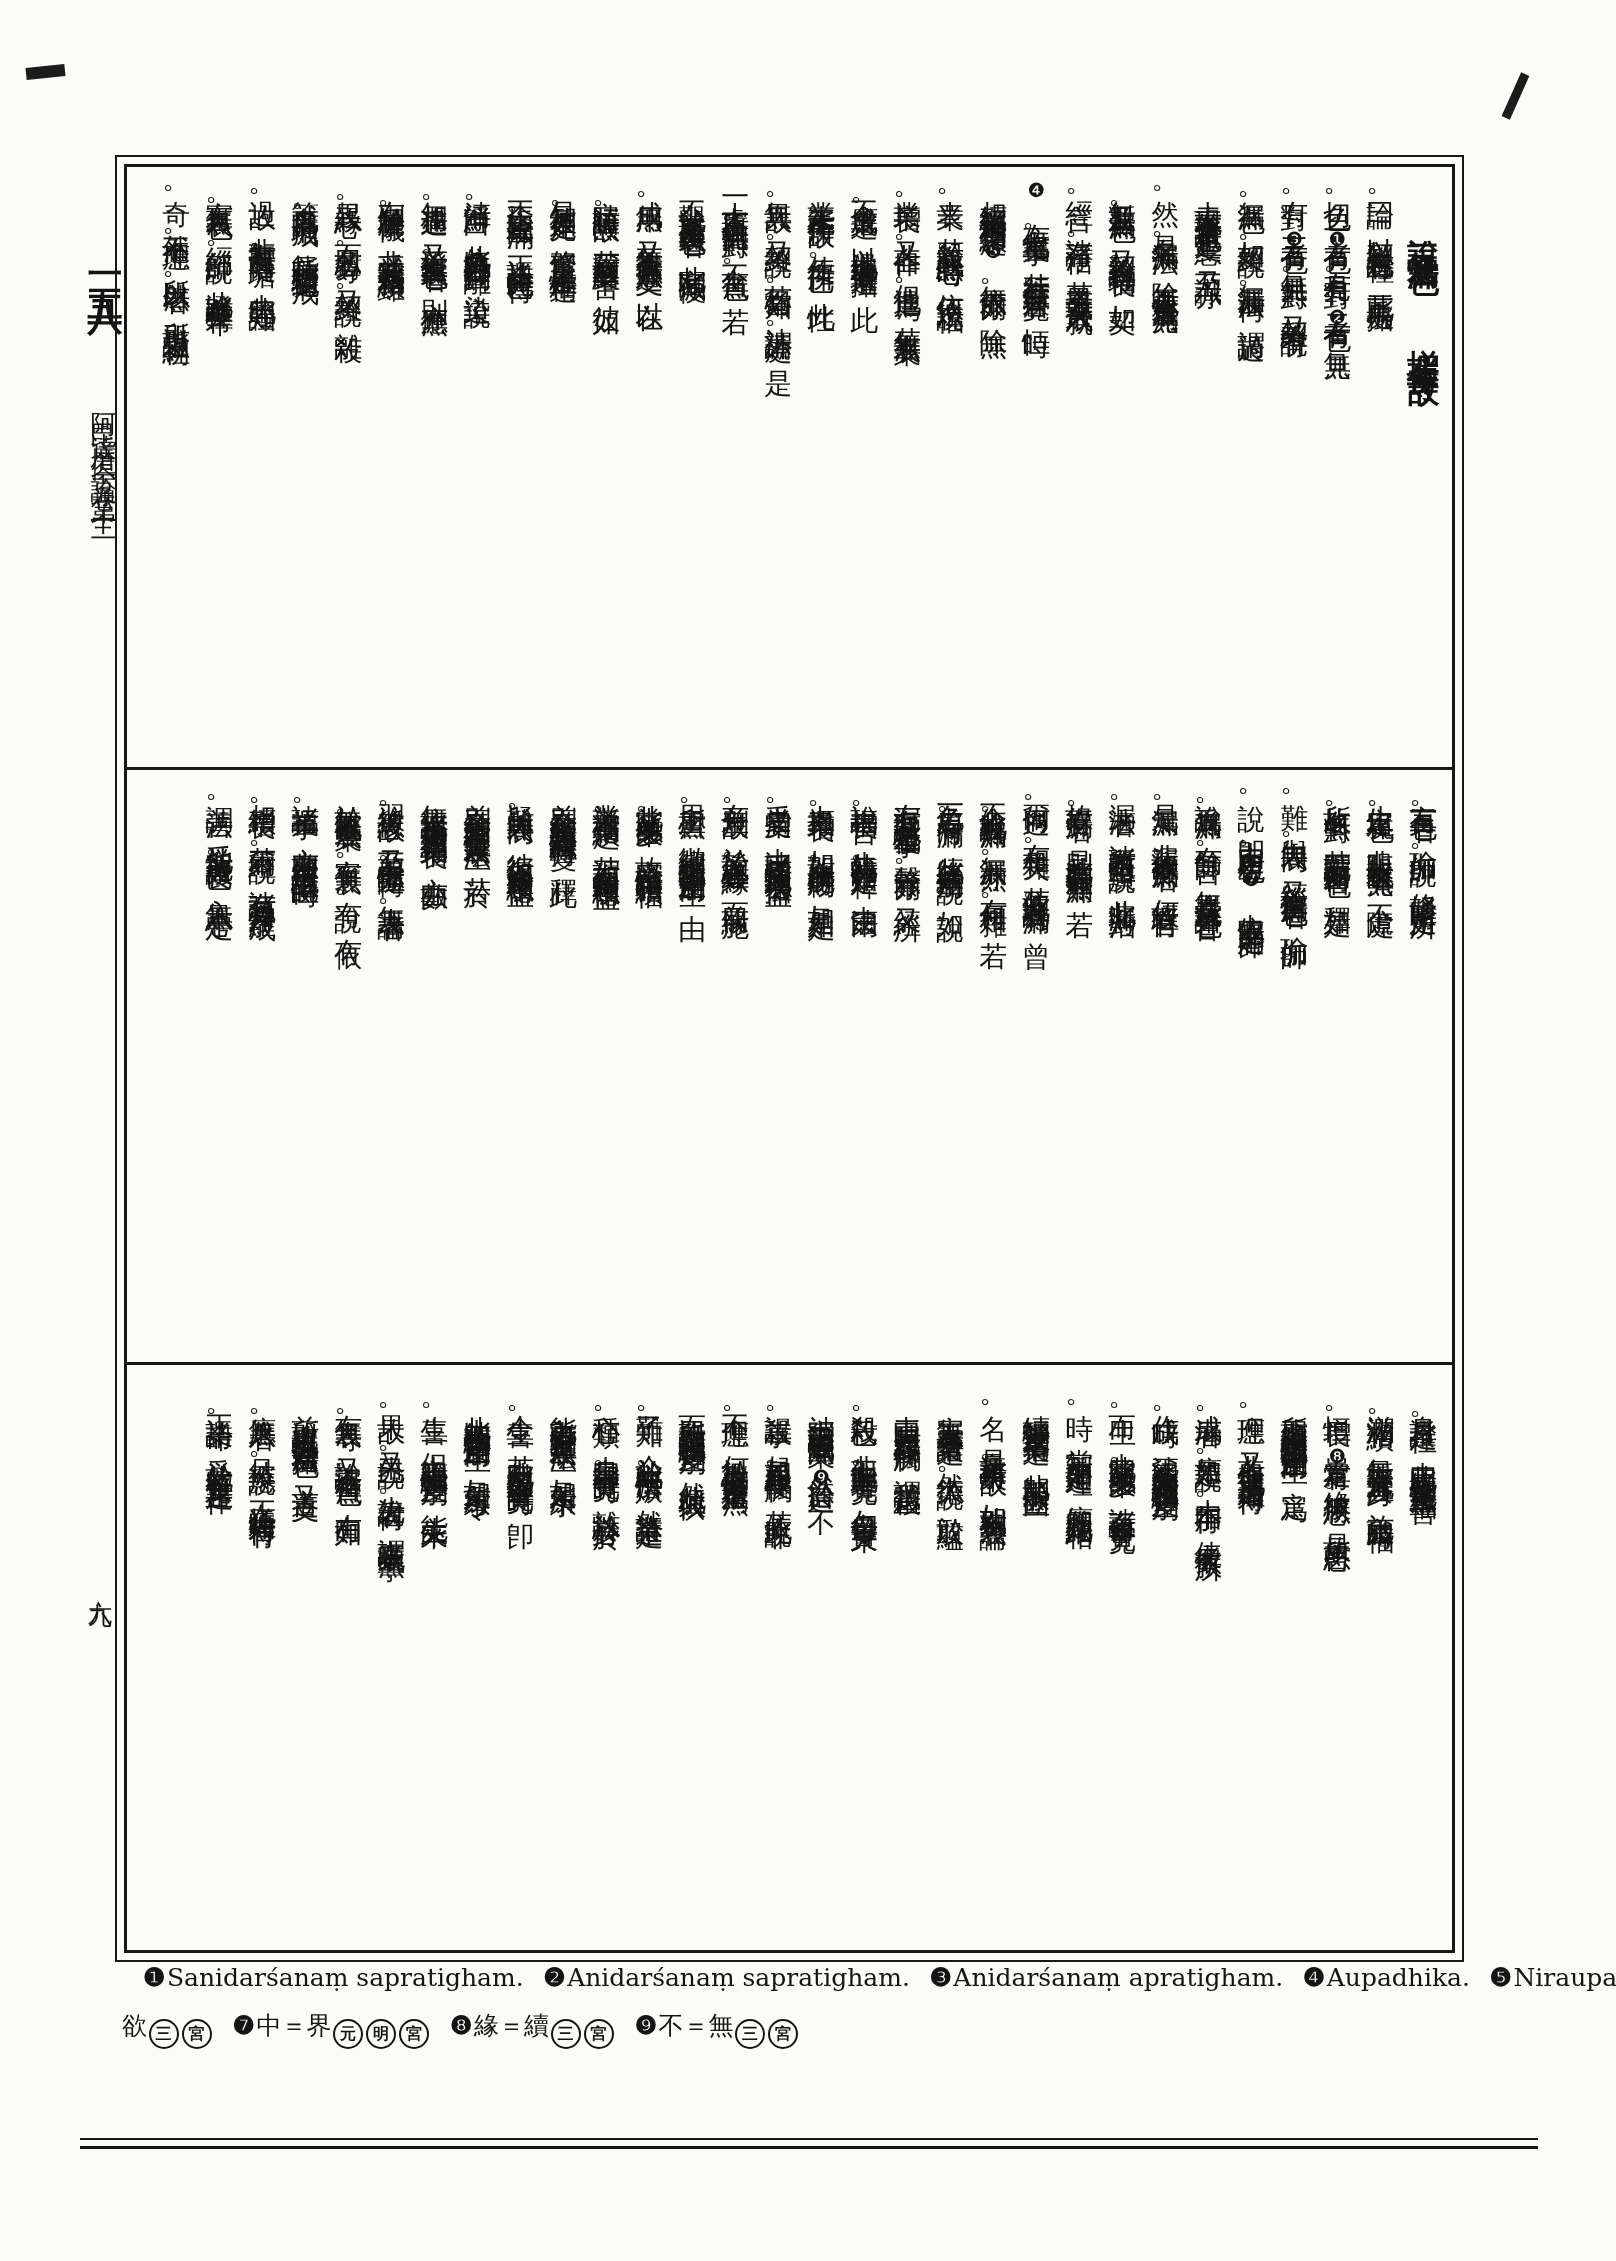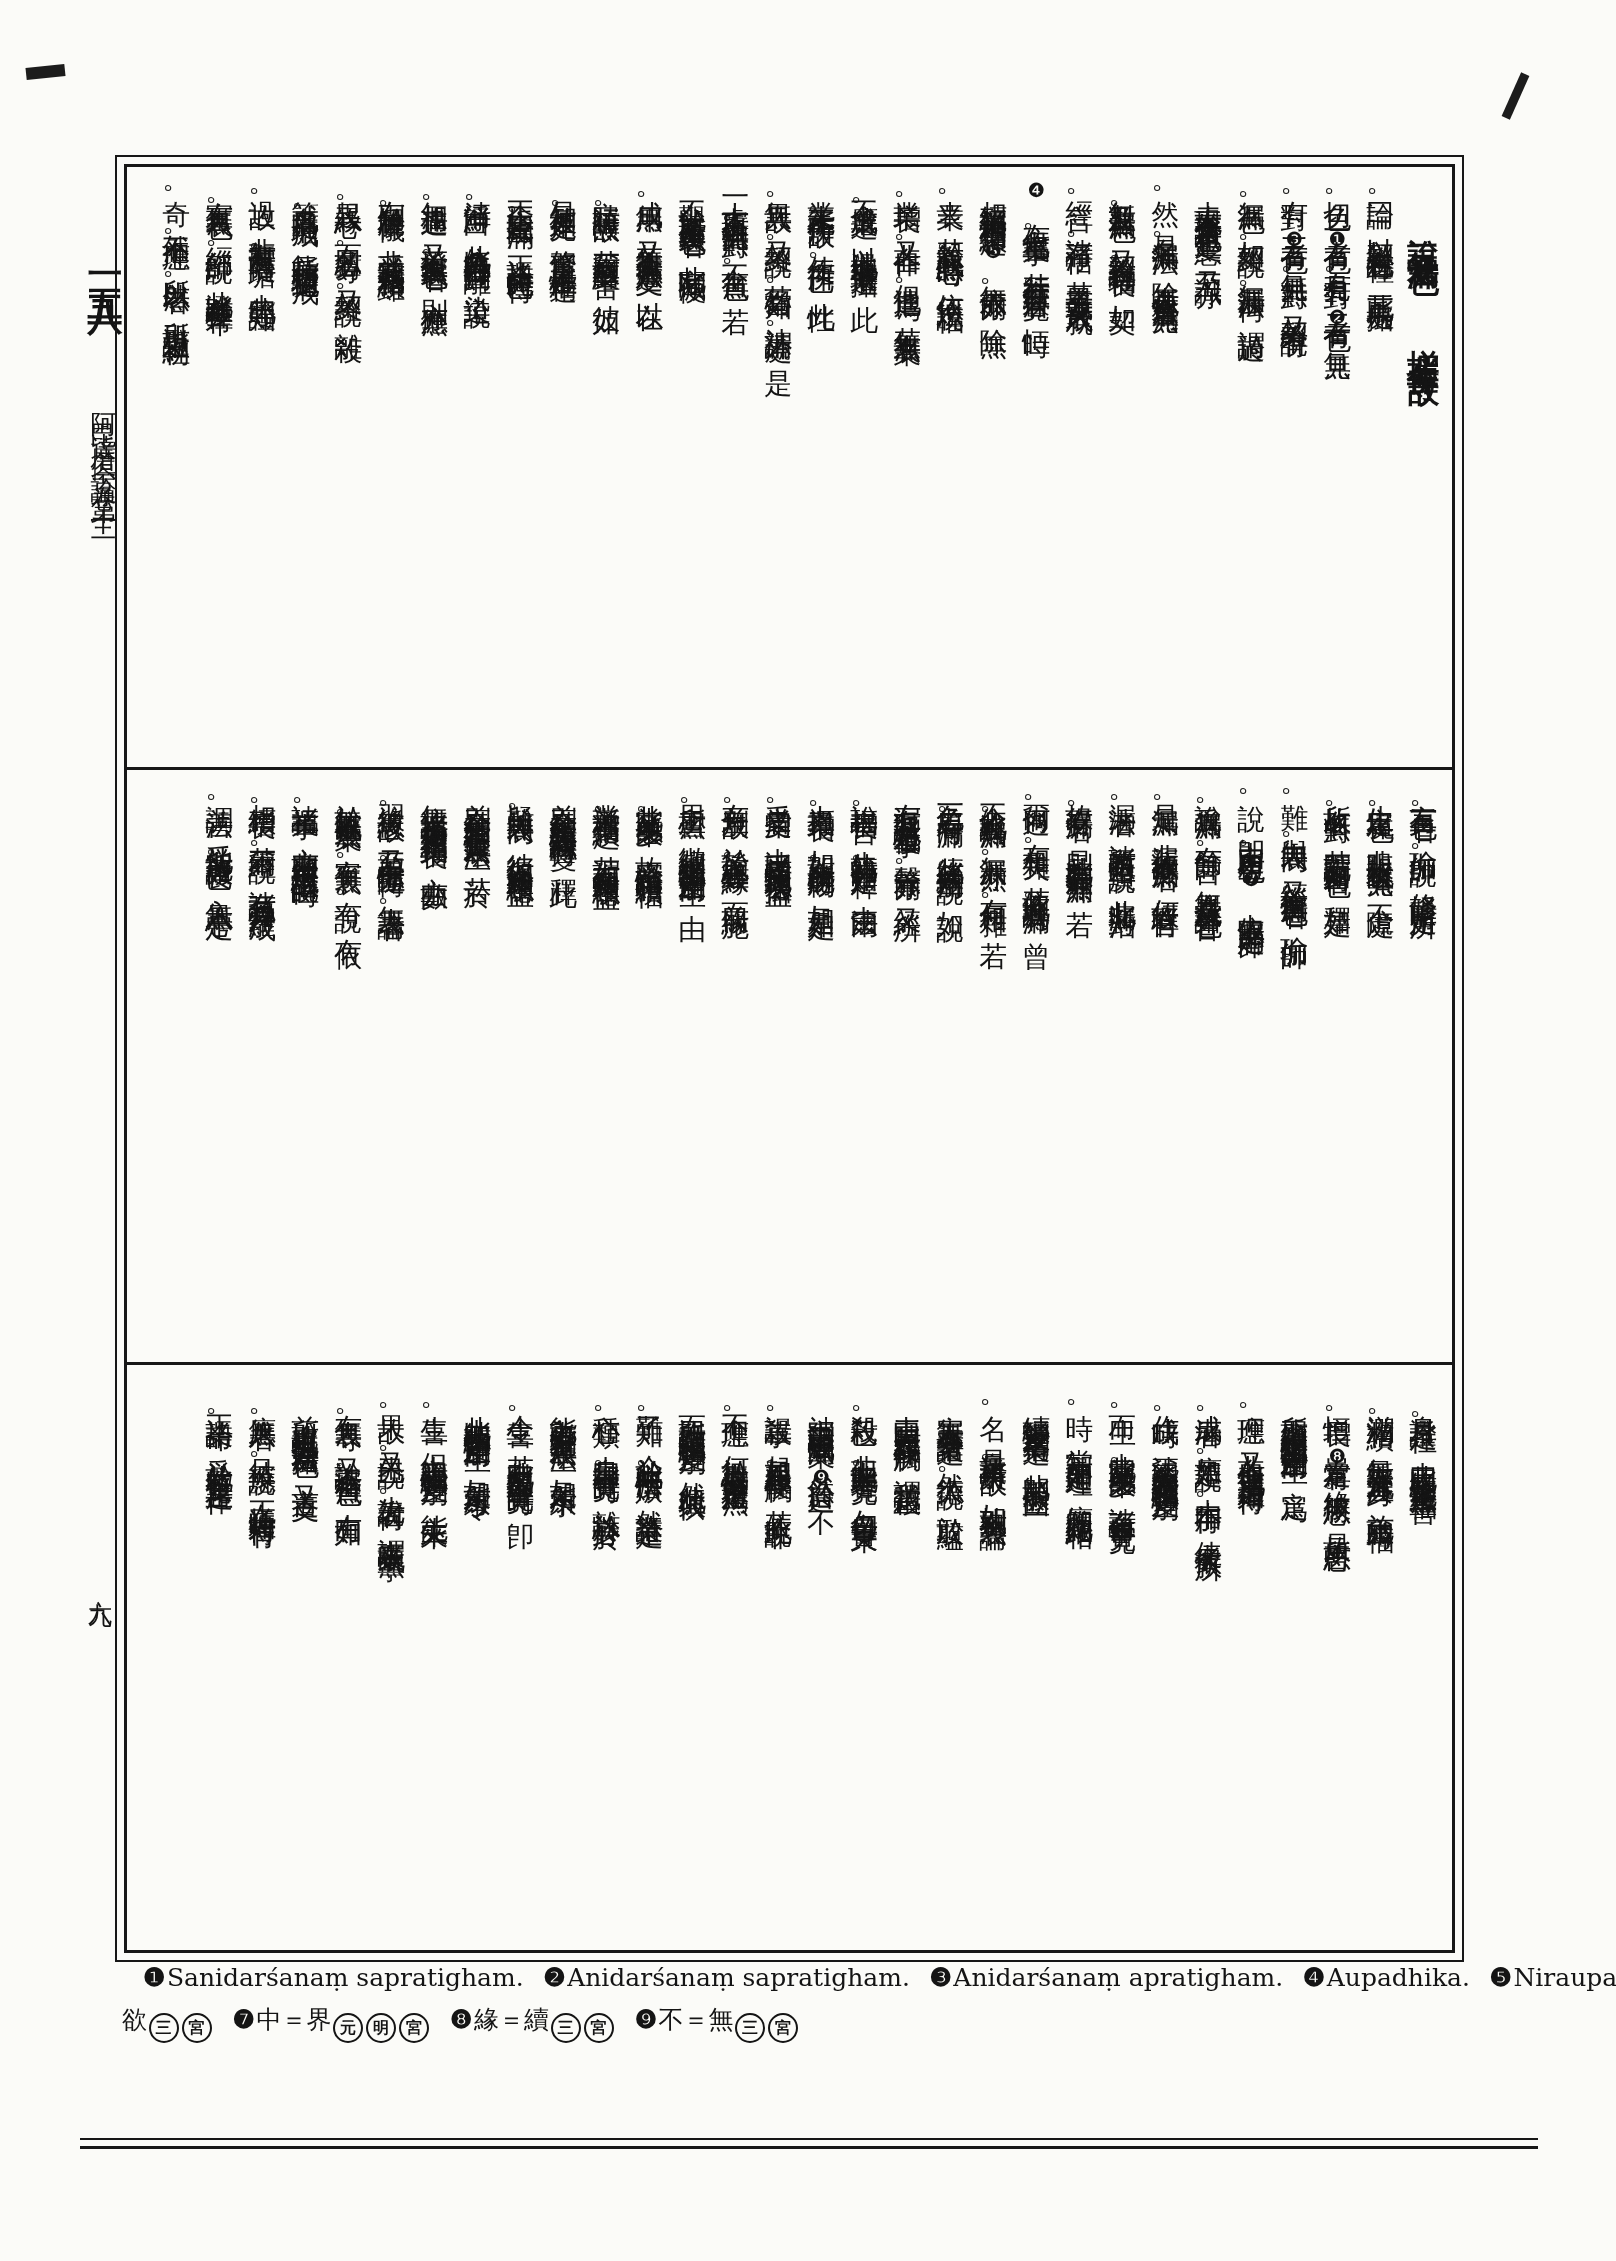--- a/index.html
+++ b/index.html
@@ -22,21 +22,21 @@
   .sep{position:absolute;left:0;right:0;height:3px;background:#171717;}
   .sep0{top:600px;}
   .sep1{top:1195px;}
   .col{writing-mode:vertical-rl;text-orientation:upright;flex:0 0 43px;width:43px;
        font-size:28px;line-height:43px;letter-spacing:3px;height:100%;overflow:hidden;}
   .col.verse{font-size:32px;font-weight:bold;letter-spacing:6.8px;padding-top:33px;}
   .fnref{font-size:19.6px;letter-spacing:0;}
   
   .footnotes{position:absolute;left:122px;top:1963px;width:1342px;font-size:25px;line-height:30px;}
   .fline1{padding-left:21px;}
-  .fline2{margin-top:12px;font-family:"DejaVu Serif","Liberation Serif",serif;}
+  .fline2{margin-top:18px;font-family:"DejaVu Serif","Liberation Serif",serif;}
   .fnitem{margin-right:19.6px;white-space:nowrap;text-align:center;}
   .fnmark{font-weight:bold;margin-right:1.5px;}
   .circ{display:inline-flex;align-items:center;justify-content:center;width:26px;height:26px;
         border:2.3px solid #141414;border-radius:50%;font-size:16px;line-height:1;margin:0 1.5px;
         vertical-align:-4.5px;font-weight:bold;}
   
   .rule{position:absolute;left:80px;width:1458px;background:#171717;}
   .rule1{top:2138px;height:2.3px;}
   .rule2{top:2146px;height:3px;}
   

